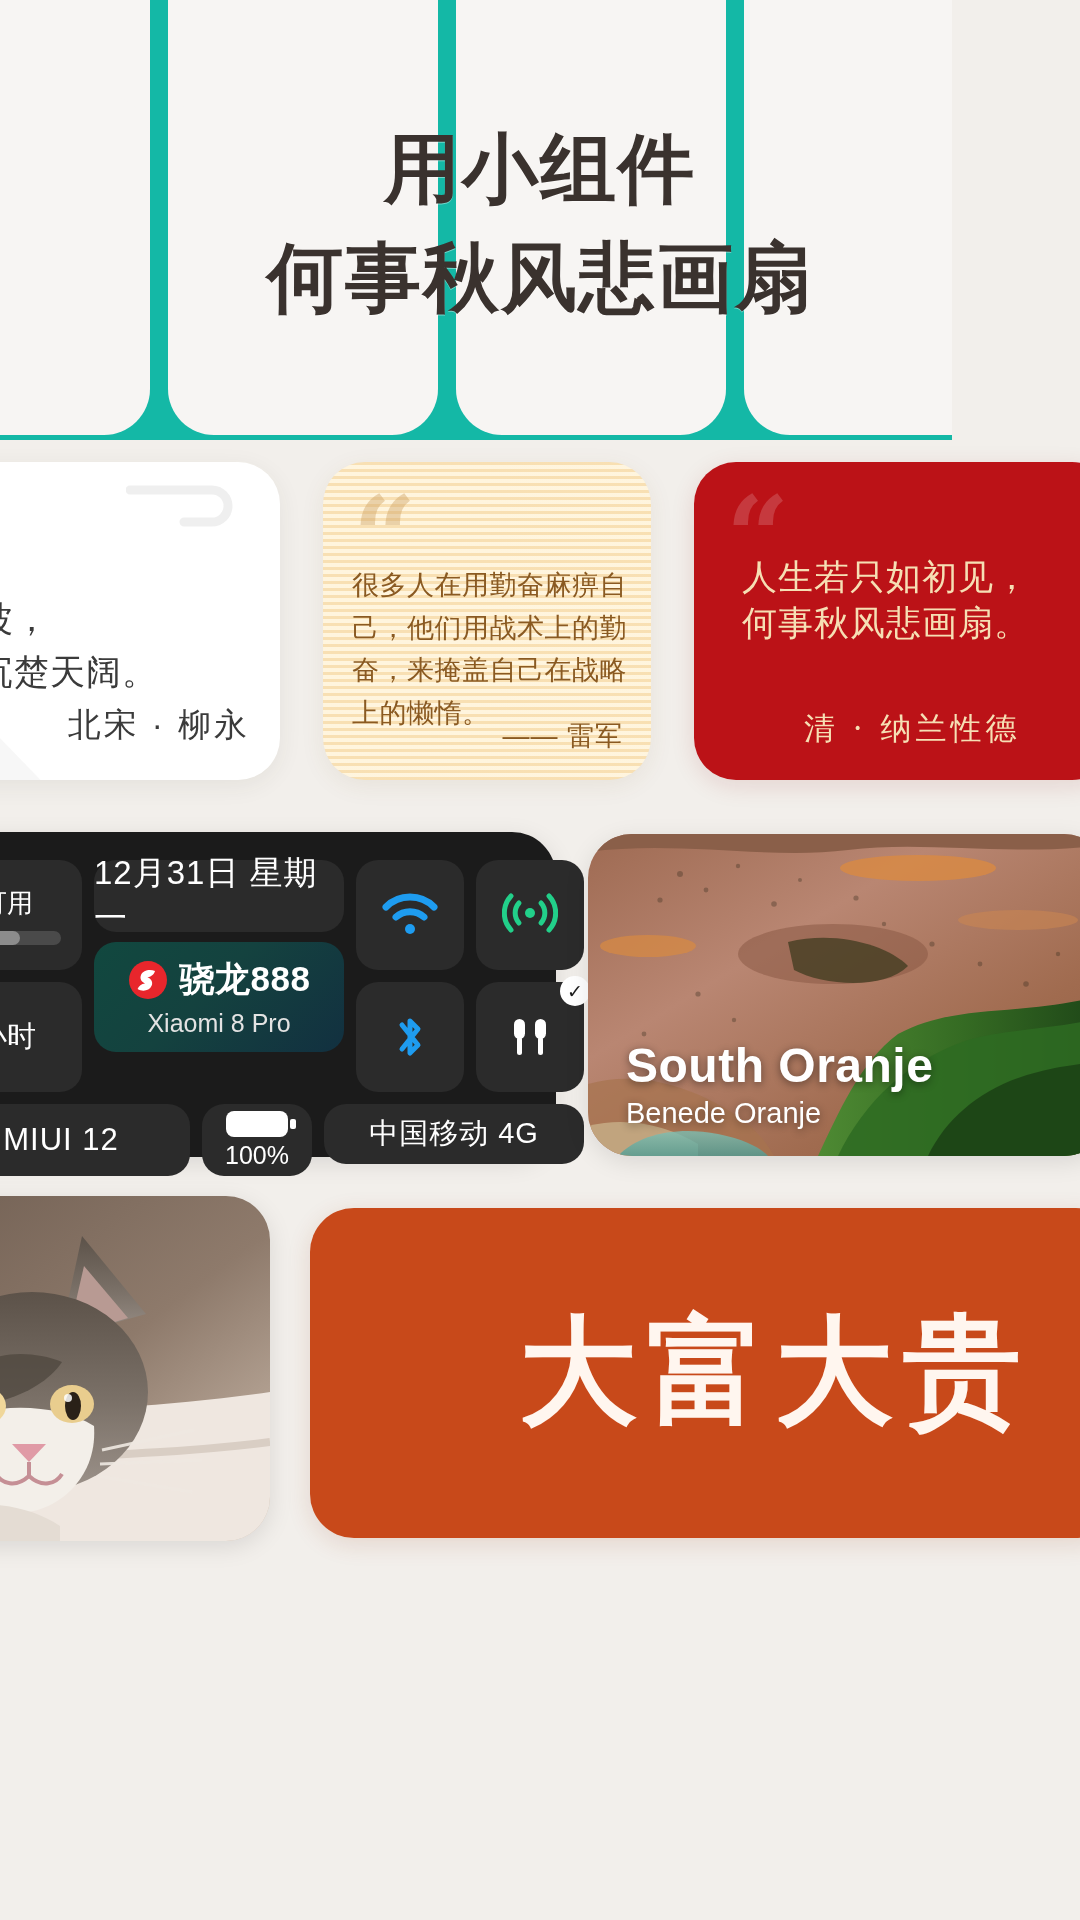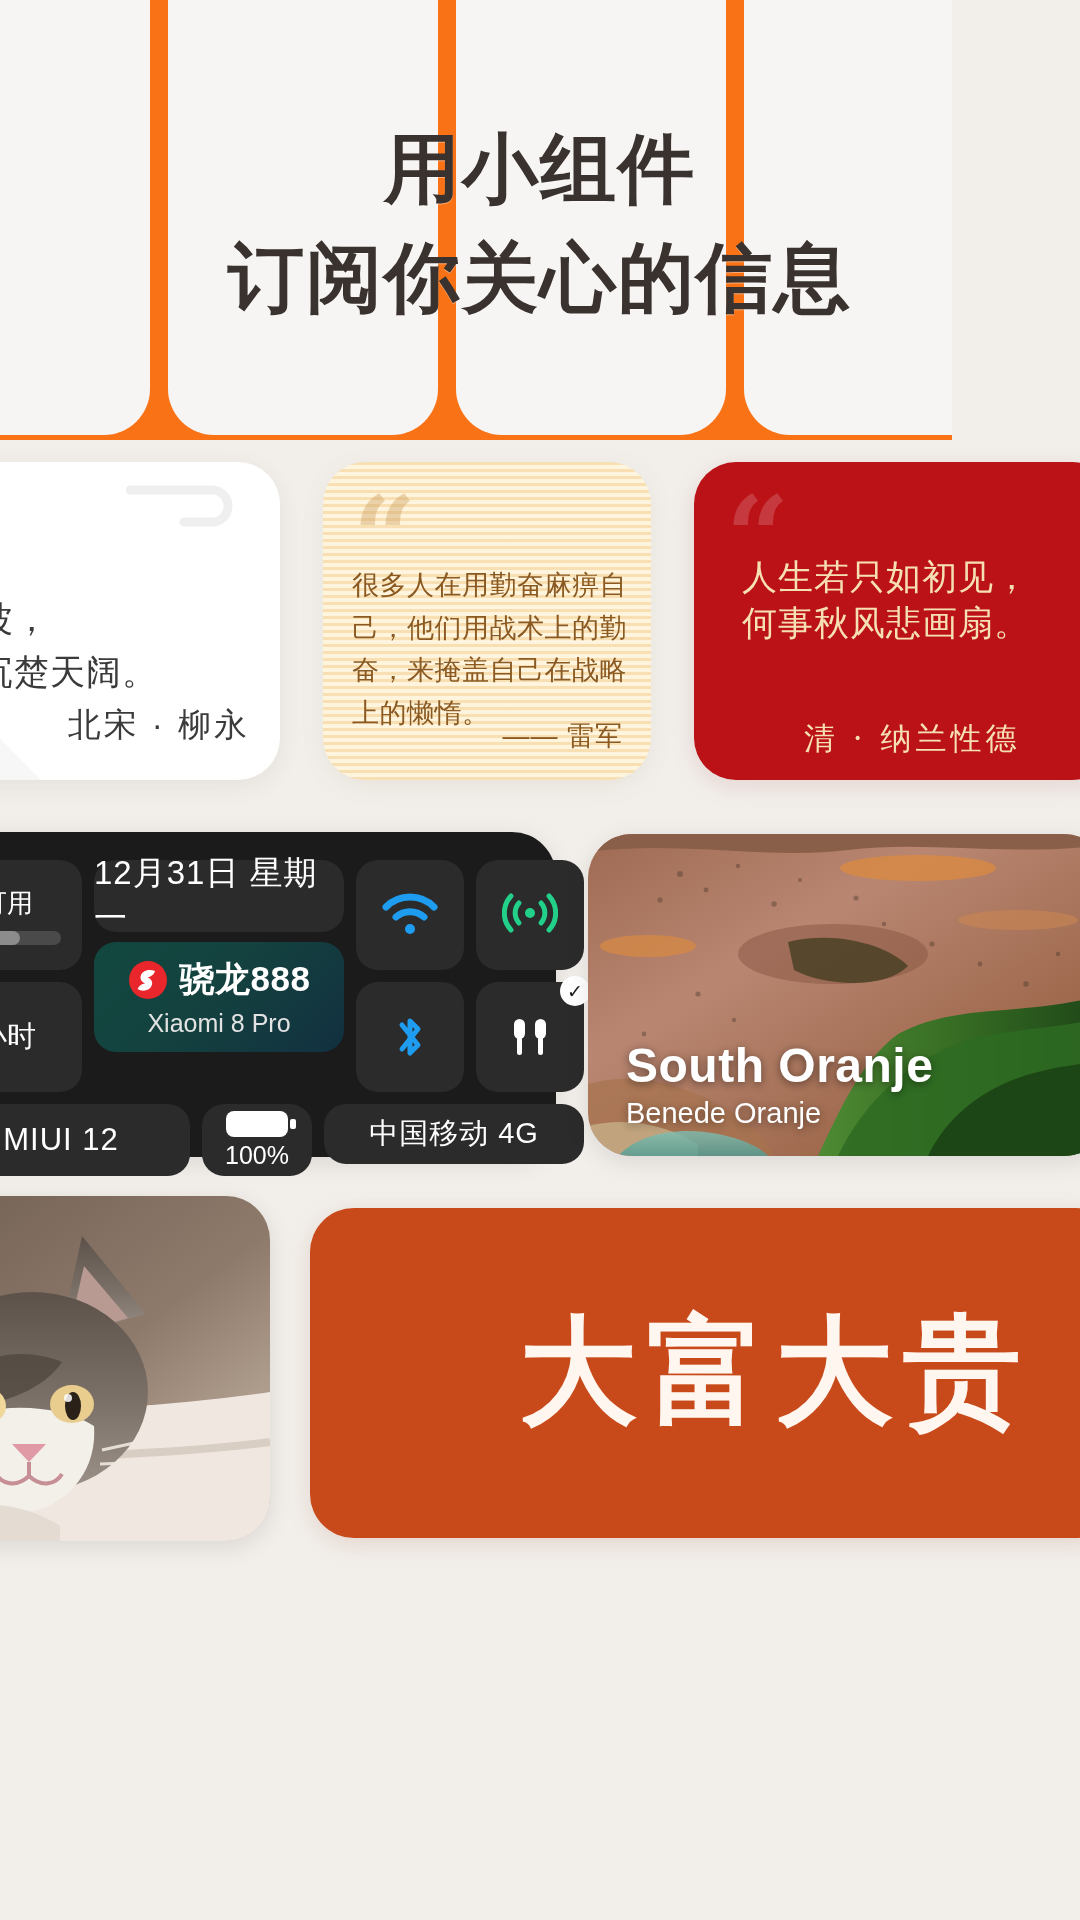--- a/index.html
+++ b/index.html
@@ -7,21 +7,21 @@
   body {
     font-family: "Liberation Sans", "DejaVu Sans", sans-serif;
     background:#f2efeb;
     overflow:hidden;
     position:relative;
   }
 
   
   .hero {
     position:absolute; left:0; top:0; width:952px; height:440px;
-    background:#f97316;
+    background:#14b8a6;
     overflow:hidden;
   }
   .ghost-row { position:absolute; display:flex; gap:18px; }
   .ghost-card {
     background:#f7f5f3;
     border-radius:46px;
   }
   .ghost-a { left:-120px; top:-60px; }
   .ghost-b { left:-120px; top:95px; }
 
@@ -112,21 +112,21 @@
     font-family:"DejaVu Serif","Liberation Serif",serif;
     font-size:110px; line-height:1; color:rgba(255,255,255,.17);
     font-weight:700;
   }
   .red-text {
     position:absolute; left:48px; top:92px; right:10px;
     font-family:"DejaVu Serif","Liberation Serif",serif;
     font-size:35px; line-height:1.32; color:#f6dfb4; letter-spacing:1px;
   }
   .red-attr {
-    position:absolute; left:110px; bottom:20px;
+    position:absolute; left:110px; bottom:30px;
     font-family:"DejaVu Serif","Liberation Serif",serif;
     font-size:31px; color:#f6dfb4; letter-spacing:4px;
   }
 
   
   .widget-row { position:absolute; left:0; top:832px; width:1080px; height:330px; }
 
   .dark-widget {
     position:absolute; left:-90px; top:0; width:646px; height:325px;
     background:#1b1b1b; border-radius:44px;
@@ -230,21 +230,21 @@
   <div class="ghost-row ghost-b">
     <div class="ghost-card" style="width:270px;height:340px"></div>
     <div class="ghost-card" style="width:270px;height:340px"></div>
     <div class="ghost-card" style="width:270px;height:340px"></div>
     <div class="ghost-card" style="width:270px;height:340px"></div>
     <div class="ghost-card" style="width:270px;height:340px"></div>
   </div>
 
   <div class="hero-title">
     <span>用小组件</span>
-    <span class="l2">订阅你关心的信息</span>
+    <span class="l2">何事秋风悲画扇</span>
   </div>
 </div>
 
 <div class="quote-row">
 
   <div class="card poem-card">
     <svg class="poem-cloud" viewBox="0 0 130 52">
       <path d="M4 10 H86 a16 16 0 0 1 0 32 H58" fill="none" stroke="#ededed" stroke-width="9" stroke-linecap="round"></path>
     </svg>
     <svg class="poem-mountain" viewBox="0 0 290 140">

